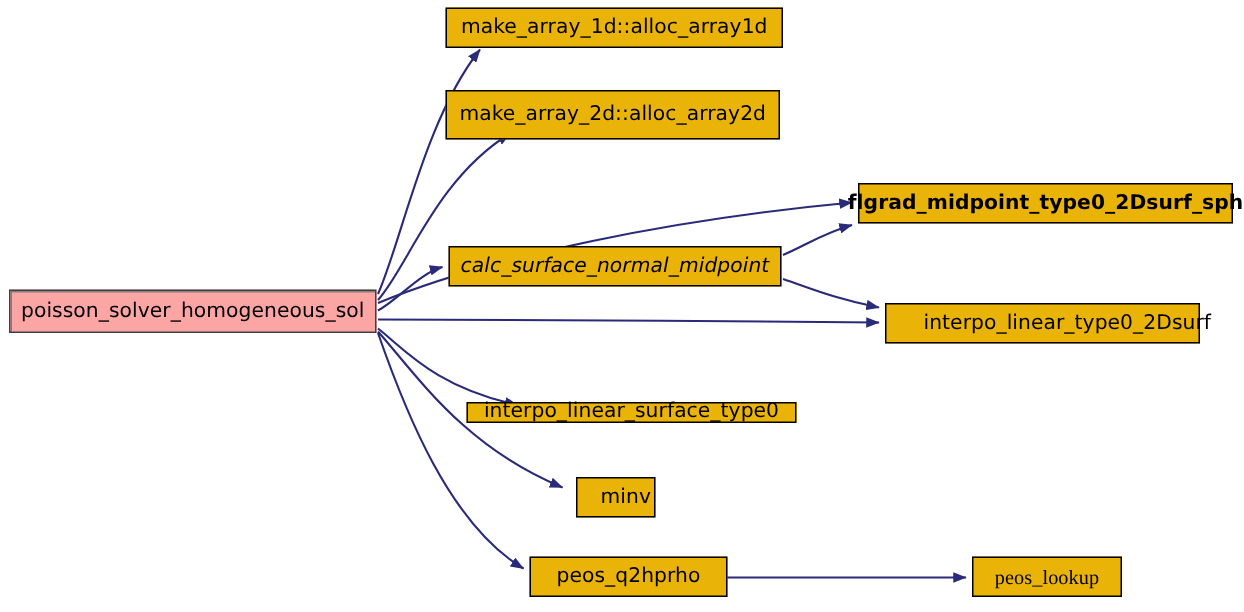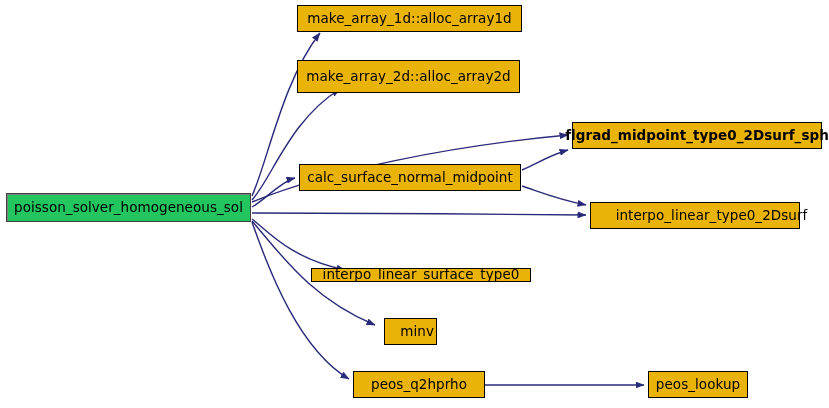--- a/index.html
+++ b/index.html
@@ -32,21 +32,21 @@
     background: #eab308;
     border: 1px solid #000000;
     color: #000000;
     font-size: 13.5px;
     line-height: 1;
     white-space: nowrap;
     letter-spacing: 0.05px;
     z-index: 2;
   }
   .node.root {
-    background: #22c55e;
+    background: #fca5a5;
     border: 1px solid #404040;
     box-shadow: 1px 1px 0 0 #808080 inset;
   }
   .node .label {
     display: block;
     padding: 0 2px;
   }
 </style>
 </head>
 <body>
@@ -80,33 +80,33 @@
       </div>
       <div class="node" style="left: 297px; top: 5px; width: 225px; height: 27px;">
         <span class="label">make_array_1d::alloc_array1d</span>
       </div>
       <div class="node" style="left: 297px; top: 60px; width: 223px; height: 33px;">
         <span class="label">make_array_2d::alloc_array2d</span>
       </div>
       <div class="node" style="left: 572px; top: 122px; width: 250px; height: 27px; font-weight: bold;">
         <span class="label">flgrad_midpoint_type0_2Dsurf_sph</span>
       </div>
-      <div class="node" style="left: 299px; top: 164px; width: 222px; height: 27px;">
+      <div class="node" style="left: 299px; top: 164px; width: 222px; height: 27px; font-style: italic;">
         <span class="label">calc_surface_normal_midpoint</span>
       </div>
       <div class="node" style="left: 590px; top: 202px; width: 210px; height: 27px; padding-left: 33px;">
         <span class="label">interpo_linear_type0_2Dsurf</span>
       </div>
       <div class="node" style="left: 311px; top: 268px; width: 220px; height: 14px;">
         <span class="label">interpo_linear_surface_type0</span>
       </div>
       <div class="node" style="left: 384px; top: 318px; width: 53px; height: 27px; justify-content: flex-end;">
         <span class="label">minv</span>
       </div>
       <div class="node" style="left: 353px; top: 371px; width: 132px; height: 27px;">
         <span class="label">peos_q2hprho</span>
       </div>
-      <div class="node" style="left: 648px; top: 371px; width: 100px; height: 27px;">
+      <div class="node" style="left: 648px; top: 371px; width: 100px; height: 27px; font-family: Liberation Serif, serif;">
         <span class="label">peos_lookup</span>
       </div>
     </div>
 
 </div>
 
 </body></html>

